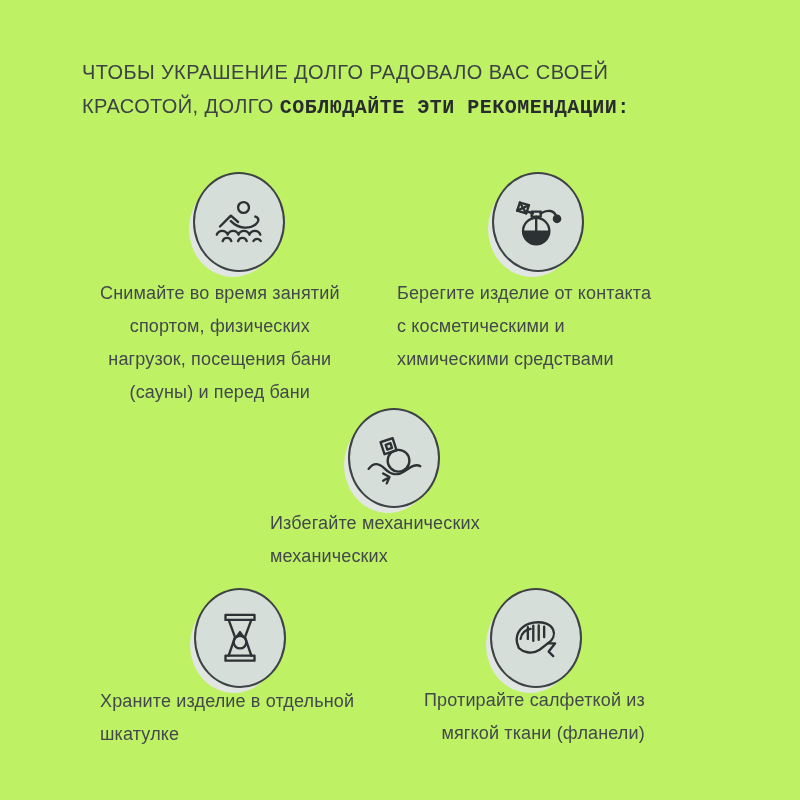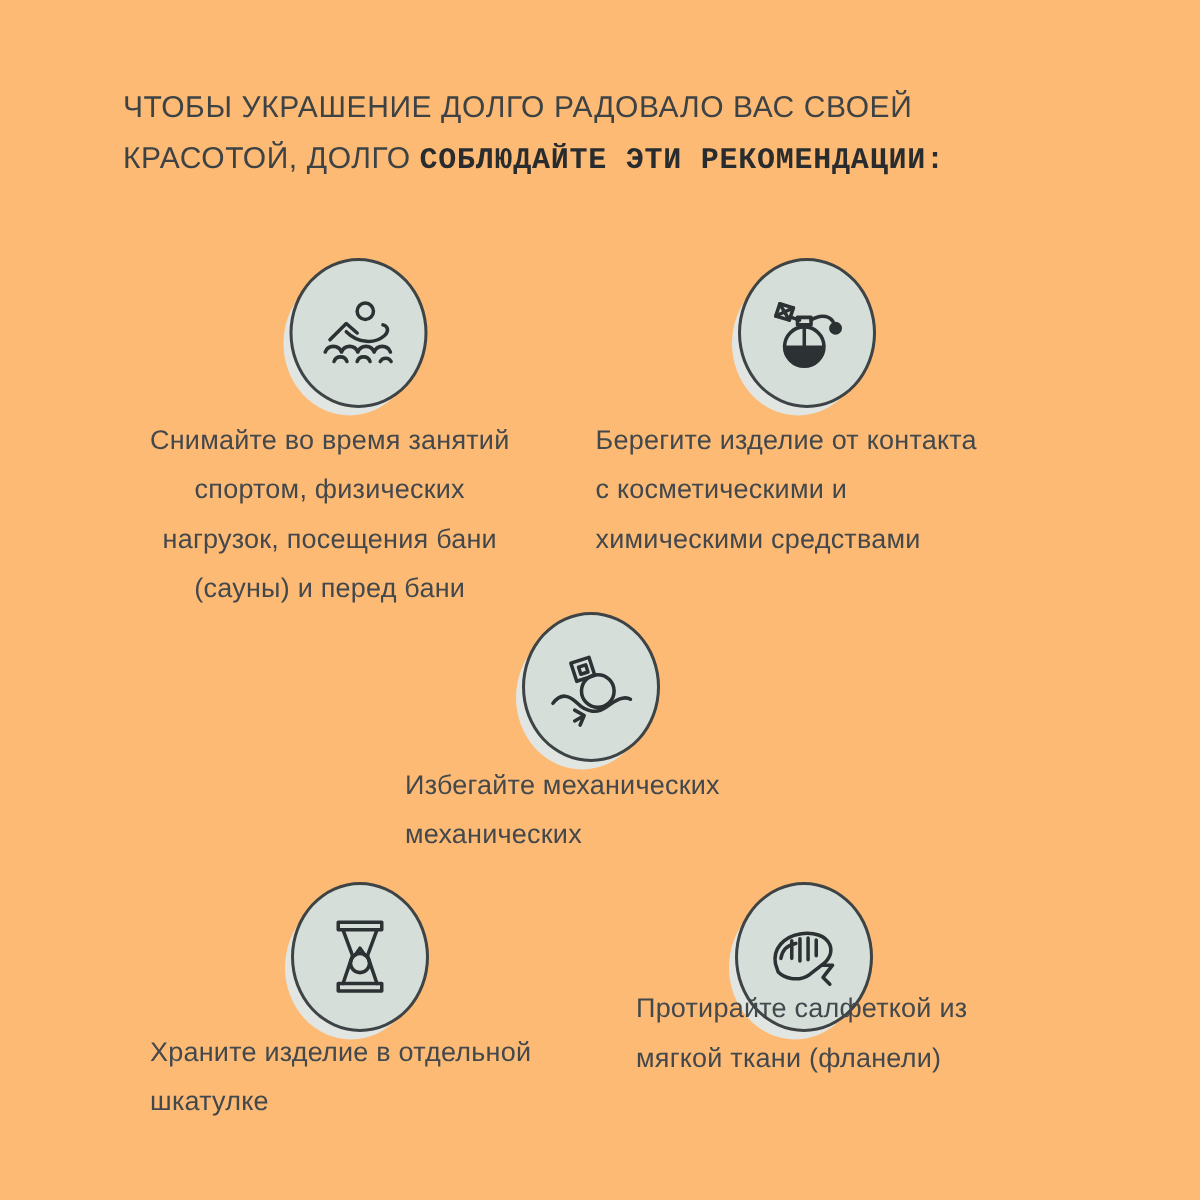--- a/index.html
+++ b/index.html
@@ -1,17 +1,17 @@
 <!DOCTYPE html>
 <html><head>
 <meta charset="utf-8">
 <style>
   html,body{margin:0;padding:0;background:#ffffff;}
   .stage{
-    position:relative;width:800px;height:800px;background:#fdba74;overflow:hidden;
+    position:relative;width:800px;height:800px;background:#bef264;overflow:hidden;
     font-family:"Liberation Sans", sans-serif;color:#41464a;
   }
   .heading{
     position:absolute;left:82px;top:56px;width:660px;
     font-size:20px;line-height:33.5px;letter-spacing:0.4px;
     color:#3d4245;font-weight:500;
   }
   .heading .h-bold{font-weight:800;color:#282c2e;letter-spacing:0.5px;font-family:Liberation Mono, monospace;}
   .badge{
     position:absolute;width:92px;height:100px;border-radius:50%;
@@ -27,21 +27,21 @@
   
   .badge-1{left:193px;top:172px;}
   .badge-2{left:492px;top:172px;}
   .badge-3{left:348px;top:408px;}
   .badge-4{left:194px;top:588px;}
   .badge-5{left:490px;top:588px;}
   .text-1{left:100px;top:277px;text-align:center;}
   .text-2{left:397px;top:277px;}
   .text-3{left:270px;top:507px;}
   .text-4{left:100px;top:685px;}
-  .text-5{left:424px;top:656px;}
+  .text-5{left:424px;top:684px;text-align:right;}
 </style>
 </head>
 <body>
 
 <div class="stage">
 
   <div class="heading">
     <div><span>ЧТОБЫ УКРАШЕНИЕ ДОЛГО РАДОВАЛО ВАС СВОЕЙ</span></div>
     <div><span>КРАСОТОЙ, ДОЛГО </span><span class="h-bold">СОБЛЮДАЙТЕ ЭТИ РЕКОМЕНДАЦИИ:</span></div>
   </div>

